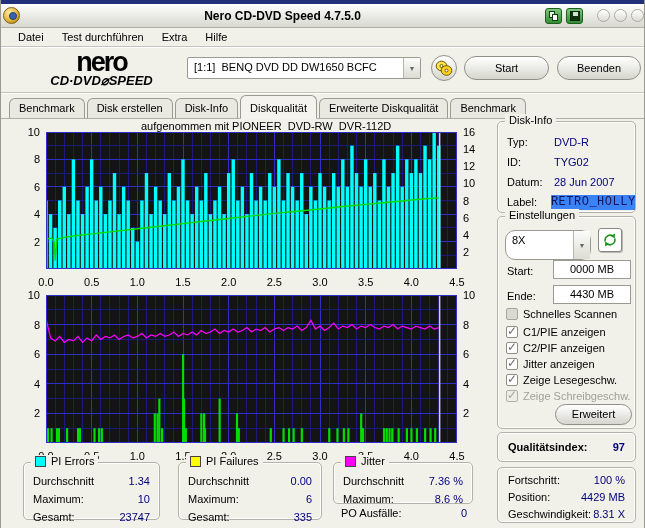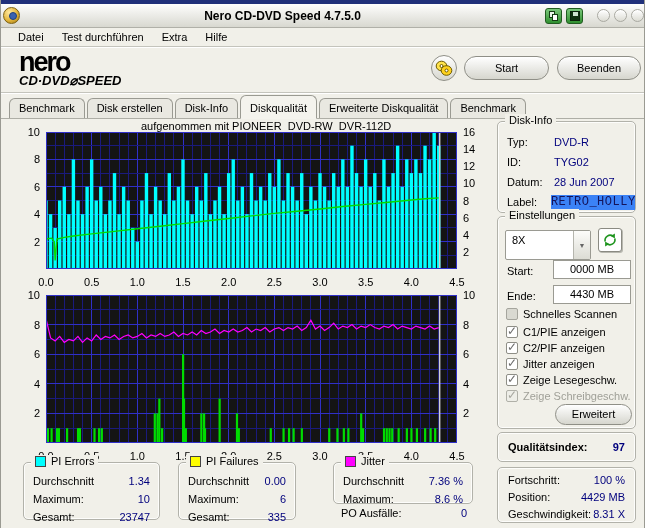--- a/index.html
+++ b/index.html
@@ -30,21 +30,21 @@
                background:linear-gradient(#ffffff,#dcdcd4); box-shadow:inset 0 1px 1px #fff; }
 
   
   .menubar { position:absolute; left:0; top:28px; width:645px; height:19px; display:flex; align-items:center;
              padding-left:8px; background:#F1F0E9; border-bottom:1px solid #c4c4bc; box-shadow:0 1px 0 #ffffff; }
   .menu-item { padding:2px 9px; }
 
   
   .header { position:absolute; left:0; top:48px; width:645px; height:45px; background:#F1F0E9;
             border-bottom:1px solid #c4c4bc; box-shadow:0 1px 0 #ffffff; }
-  .logo { position:absolute; left:18px; top:2px; width:165px; text-align:left; color:#000; }
+  .logo { position:absolute; left:18px; top:2px; width:165px; text-align:center; color:#000; }
   .logo-top { font-size:27px; font-weight:900; letter-spacing:-2px; line-height:24px; }
   .logo-bottom { font-size:13px; font-weight:900; font-style:italic; letter-spacing:0px; line-height:13px; white-space:pre; }
   .drive-combo { position:absolute; left:186px; top:9px; width:234px; height:22px; background:#fff;
                  border:1px solid #9a9a92; border-radius:2px; display:flex; }
   .drive-combo .val { flex:1; padding:3px 0 0 6px; white-space:pre; overflow:hidden; }
   .combo-arrow { width:17px; border-left:1px solid #b5b5ad; background:linear-gradient(#fcfcfa,#dcdcd4);
                  display:flex; align-items:center; justify-content:center; color:#666; font-size:7px; }
   .disc-btn { position:absolute; left:430px; top:7px; width:26px; height:26px; border-radius:50%;
               border:1px solid #8f8f87; background:linear-gradient(#ffffff,#d6d6ce); display:flex; align-items:center; justify-content:center; }
   .pill-btn { position:absolute; height:24px; border:1px solid #8f8f87; border-radius:12px;
@@ -79,21 +79,21 @@
   .stat { padding-top:9px; }
   .po-row { position:absolute; display:flex; justify-content:space-between; }
 
   
   .di-row { display:flex; padding:0 0 0 9px; height:20px; align-items:center; }
   .di-label { width:47px; }
   .di-val { color:#00007d; }
   .label-black { width:90px; height:15px; background:#3b82f6; color:#14145a; font-size:12px; line-height:15px;
                  overflow:hidden; white-space:nowrap; letter-spacing:0.5px;font-family:Liberation Mono, monospace; }
   .speed-combo { position:absolute; left:7px; top:13px; width:86px; height:30px; background:#fff;
-                 border:1px solid #9a9a92; border-radius:2px; display:flex; }
+                 border:1px solid #9a9a92; border-radius:10px; display:flex; }
   .speed-combo .val { flex:1; padding:3px 0 0 6px; }
   .refresh-btn { position:absolute; left:100px; top:11px; width:24px; height:24px; background:#fff;
                  border:1px solid #8a8a82; border-radius:3px; display:flex; align-items:center; justify-content:center;
                  box-shadow:1px 1px 0 #b8b8b0; }
   .set-label { position:absolute; left:9px; }
   .set-input { position:absolute; left:55px; width:78px; height:19px; background:#fff; border:1px solid #9a9a92;
                text-align:center; line-height:17px; }
   .cb-row { position:absolute; left:8px; display:flex; align-items:center; gap:5px; height:14px; white-space:nowrap; }
   .cb { width:12px; height:12px; border:1px solid #8e8e86; background:#fff; flex:0 0 auto; position:relative;
         border-radius:2px; }
@@ -137,20 +137,24 @@
     <span class="menu-item">Datei</span>
     <span class="menu-item">Test durchführen</span>
     <span class="menu-item">Extra</span>
     <span class="menu-item">Hilfe</span>
   </div>
 
   <div class="header">
     <div class="logo">
       <div class="logo-top">nero</div>
       <div class="logo-bottom">CD·DVD⌀SPEED</div>
+    </div>
+    <div class="drive-combo">
+      <span class="val">[1:1]  BENQ DVD DD DW1650 BCFC</span>
+      <span class="combo-arrow">▼</span>
     </div>
     <div class="disc-btn">
       <svg width="18" height="17" viewBox="0 0 18 17">
         <ellipse cx="6.5" cy="6" rx="5.3" ry="4.8" fill="#ffe34d" stroke="#6b5900"></ellipse>
         <circle cx="6.5" cy="6" r="1.5" fill="#fff" stroke="#6b5900"></circle>
         <ellipse cx="11.5" cy="10.5" rx="5.3" ry="4.8" fill="#ffd21e" stroke="#6b5900"></ellipse>
         <circle cx="11.5" cy="10.5" r="1.5" fill="#fff" stroke="#6b5900"></circle>
       </svg>
     </div>
     <div class="pill-btn btn-start">Start</div>
@@ -501,21 +505,21 @@
       <div class="srow">
           <span>Maximum:</span>
           <span class="sv">10</span>
         </div>
       <div class="srow">
           <span>Gesamt:</span>
           <span class="sv">23747</span>
         </div>
     </div>
 
-    <div class="groupbox stat" style="left:177px; top:343px; width:118px; height:58px;">
+    <div class="groupbox stat" style="left:177px; top:343px; width:144px; height:58px;">
       <div class="gb-title">
         <span class="swatch" style="background-color: rgb(255, 255, 0);"></span>
         <span>PI Failures</span>
       </div>
       <div class="srow">
           <span>Durchschnitt</span>
           <span class="sv">0.00</span>
         </div>
       <div class="srow">
           <span>Maximum:</span>

